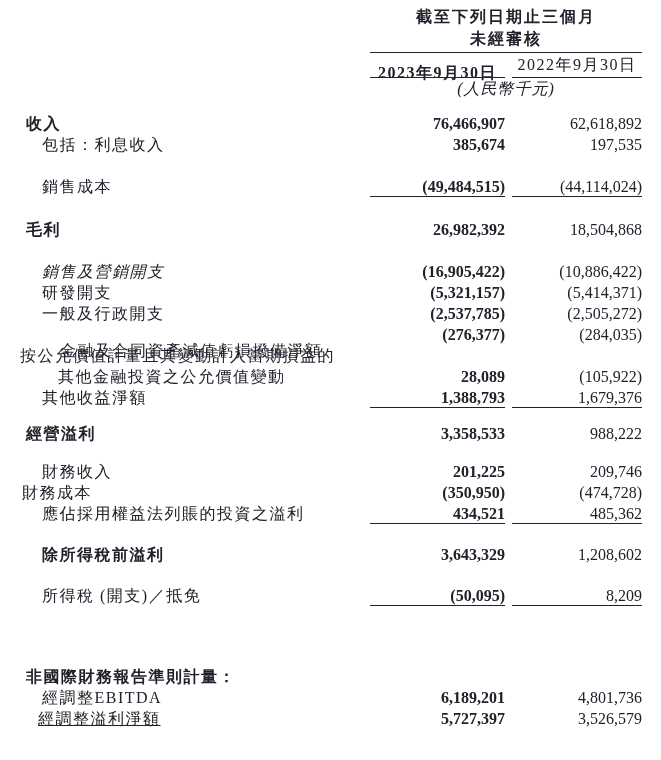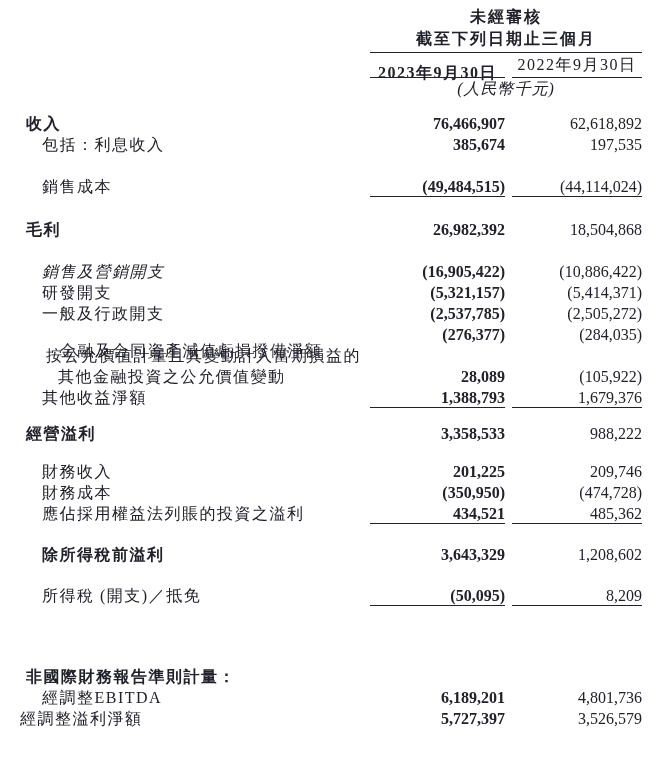--- a/index.html
+++ b/index.html
@@ -69,26 +69,26 @@
   .row.rule-double .v1, .row.rule-double .v2 { border-bottom: 6px double #21212b; }
   .spacer { width: 100%; }
 </style>
 </head>
 <body>
 
 <div class="page">
 
   <div class="hdr-row">
     <div class="hdr-fill"></div>
+    <div class="hdr-cols hdr-center">截至下列日期止三個月</div>
+  </div>
+
+  <div class="hdr-row">
+    <div class="hdr-fill"></div>
     <div class="hdr-cols hdr-center">未經審核</div>
-  </div>
-
-  <div class="hdr-row">
-    <div class="hdr-fill"></div>
-    <div class="hdr-cols hdr-center">截至下列日期止三個月</div>
   </div>
 
   <div class="hdr-row">
     <div class="hdr-fill"></div>
     <div class="hdr-cols hdr-rule"></div>
   </div>
 
   <div class="hdr-row">
     <div class="hdr-fill"></div>
     <div class="hdr-cols date-row">
@@ -142,21 +142,21 @@
     <div class="lab" style="padding-left: 42px;">一般及行政開支</div>
     <div class="v1">(2,537,785)</div>
     <div class="v2">(2,505,272)</div>
   </div>
       <div class="row">
     <div class="lab" style="padding-left: 60px; margin-top: 16px;">金融及合同資產減值虧損撥備淨額</div>
     <div class="v1">(276,377)</div>
     <div class="v2">(284,035)</div>
   </div>
       <div class="row">
-    <div class="lab" style="padding-left: 46px;">按公允價值計量且其變動計入當期損益的</div>
+    <div class="lab" style="padding-left: 20px;">按公允價值計量且其變動計入當期損益的</div>
     <div class="v1"></div>
     <div class="v2"></div>
   </div>
       <div class="row">
     <div class="lab" style="padding-left: 58px;">其他金融投資之公允價值變動</div>
     <div class="v1">28,089</div>
     <div class="v2">(105,922)</div>
   </div>
       <div class="row rule-single">
     <div class="lab" style="padding-left: 42px;">其他收益淨額</div>
@@ -169,21 +169,21 @@
     <div class="v1">3,358,533</div>
     <div class="v2">988,222</div>
   </div>
       <div class="spacer" style="height: 17px;"></div>
       <div class="row">
     <div class="lab" style="padding-left: 42px;">財務收入</div>
     <div class="v1">201,225</div>
     <div class="v2">209,746</div>
   </div>
       <div class="row">
-    <div class="lab" style="padding-left: 42px;">財務成本</div>
+    <div class="lab" style="padding-left: 22px;">財務成本</div>
     <div class="v1">(350,950)</div>
     <div class="v2">(474,728)</div>
   </div>
       <div class="row rule-single">
     <div class="lab" style="padding-left: 42px;">應佔採用權益法列賬的投資之溢利</div>
     <div class="v1">434,521</div>
     <div class="v2">485,362</div>
   </div>
       <div class="spacer" style="height: 20px;"></div>
       <div class="row bold">
@@ -203,19 +203,19 @@
     <div class="lab" style="padding-left: 26px;">非國際財務報告準則計量：</div>
     <div class="v1"></div>
     <div class="v2"></div>
   </div>
       <div class="row">
     <div class="lab" style="padding-left: 42px;">經調整EBITDA</div>
     <div class="v1">6,189,201</div>
     <div class="v2">4,801,736</div>
   </div>
       <div class="row">
-    <div class="lab" style="padding-left: 20px;">經調整溢利淨額</div>
+    <div class="lab" style="padding-left: 38px; text-decoration: underline;">經調整溢利淨額</div>
     <div class="v1">5,727,397</div>
     <div class="v2">3,526,579</div>
   </div>
     </div>
 
 </div>
 
 </body></html>

